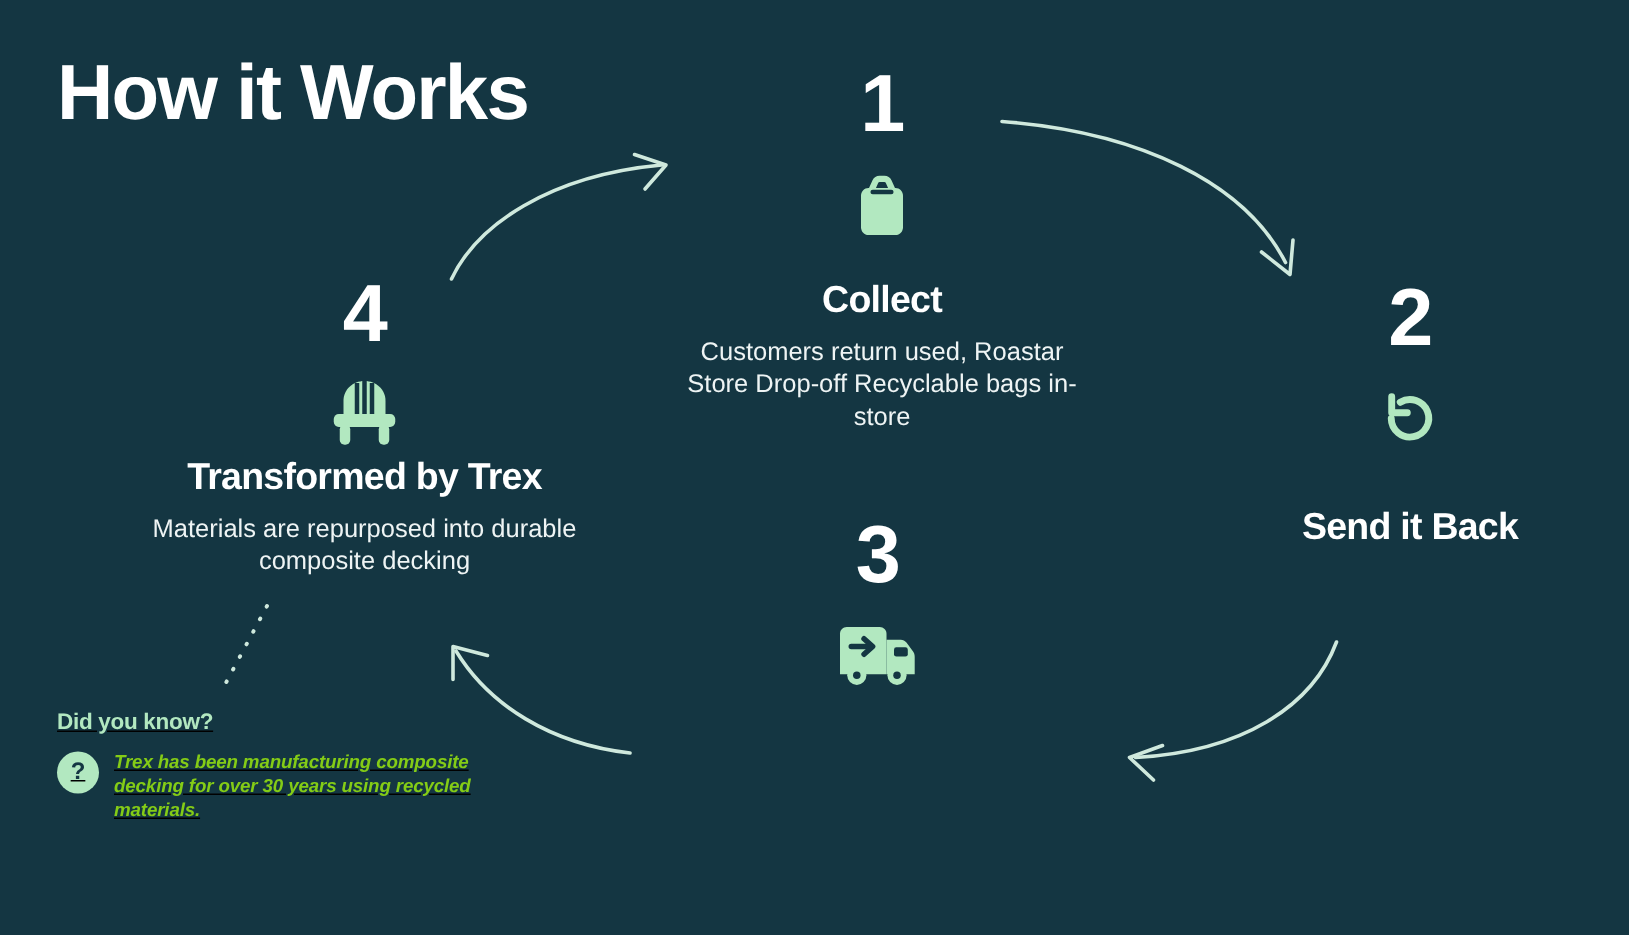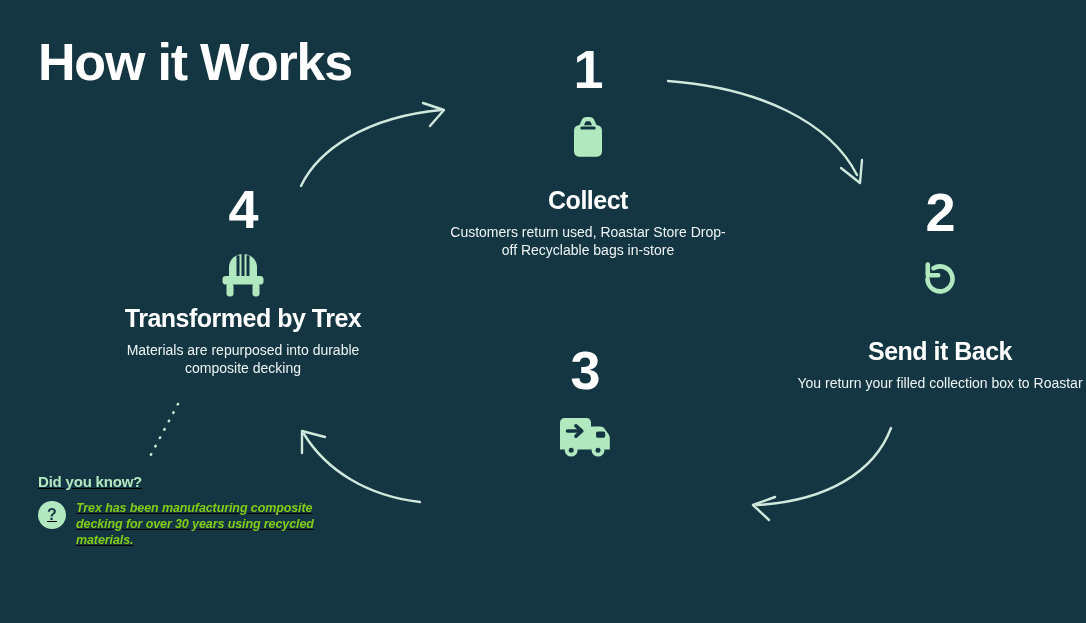--- a/index.html
+++ b/index.html
@@ -70,21 +70,21 @@
   .step-title {
     font-size: 25px;
     font-weight: 700;
     color: #ffffff;
     letter-spacing: -0.5px;
     margin-top: 24px;
     white-space: nowrap;
   }
 
   .step-desc {
-    font-size: 14px;
+    font-size: 17px;
     font-weight: 400;
     color: #eef4f4;
     line-height: 1.25;
     margin-top: 9px;
   }
 
   
   #step-1 { left: 448px; top: 42px;  width: 280px; }
   #step-2 { left: 795px; top: 185px; width: 290px; }
   #step-3 { left: 440px; top: 343px; width: 290px; }
@@ -194,21 +194,20 @@
 
   <div class="step" id="step-2">
     <div class="step-number">2</div>
     <div class="step-icon">
       <svg width="48" height="48" viewBox="0 0 48 48">
         <path d="M11.5 24 A12.5 12.5 0 1 0 17.5 13.2" fill="none" stroke="#b2e8c0" stroke-width="4.6" stroke-linecap="round"></path>
         <path d="M11.8 9.5 L11.8 20.2 L22.2 20.2" fill="none" stroke="#b2e8c0" stroke-width="4.6" stroke-linecap="round" stroke-linejoin="round"></path>
       </svg>
     </div>
     <div class="step-title">Send it Back</div>
-    <div class="step-desc">You return your filled collection box to Roastar</div>
   </div>
 
   <div class="step" id="step-3">
     <div class="step-number">3</div>
     <div class="step-icon">
       <svg width="58" height="50" viewBox="0 0 58 50">
         <path d="M4 11.5 C4 9.0 6.0 7.0 8.5 7.0 L30.5 7.0 C33.0 7.0 35.0 9.0 35.0 11.5
                  L35.0 38.5 L4 38.5 Z" fill="#b2e8c0"></path>
         <path d="M35 15.5 L44.5 15.5 C46.0 15.5 47.4 16.2 48.3 17.4 L52.6 23.2
                  C53.4 24.2 53.8 25.5 53.8 26.8 L53.8 38.5 L35 38.5 Z" fill="#b2e8c0"></path>

